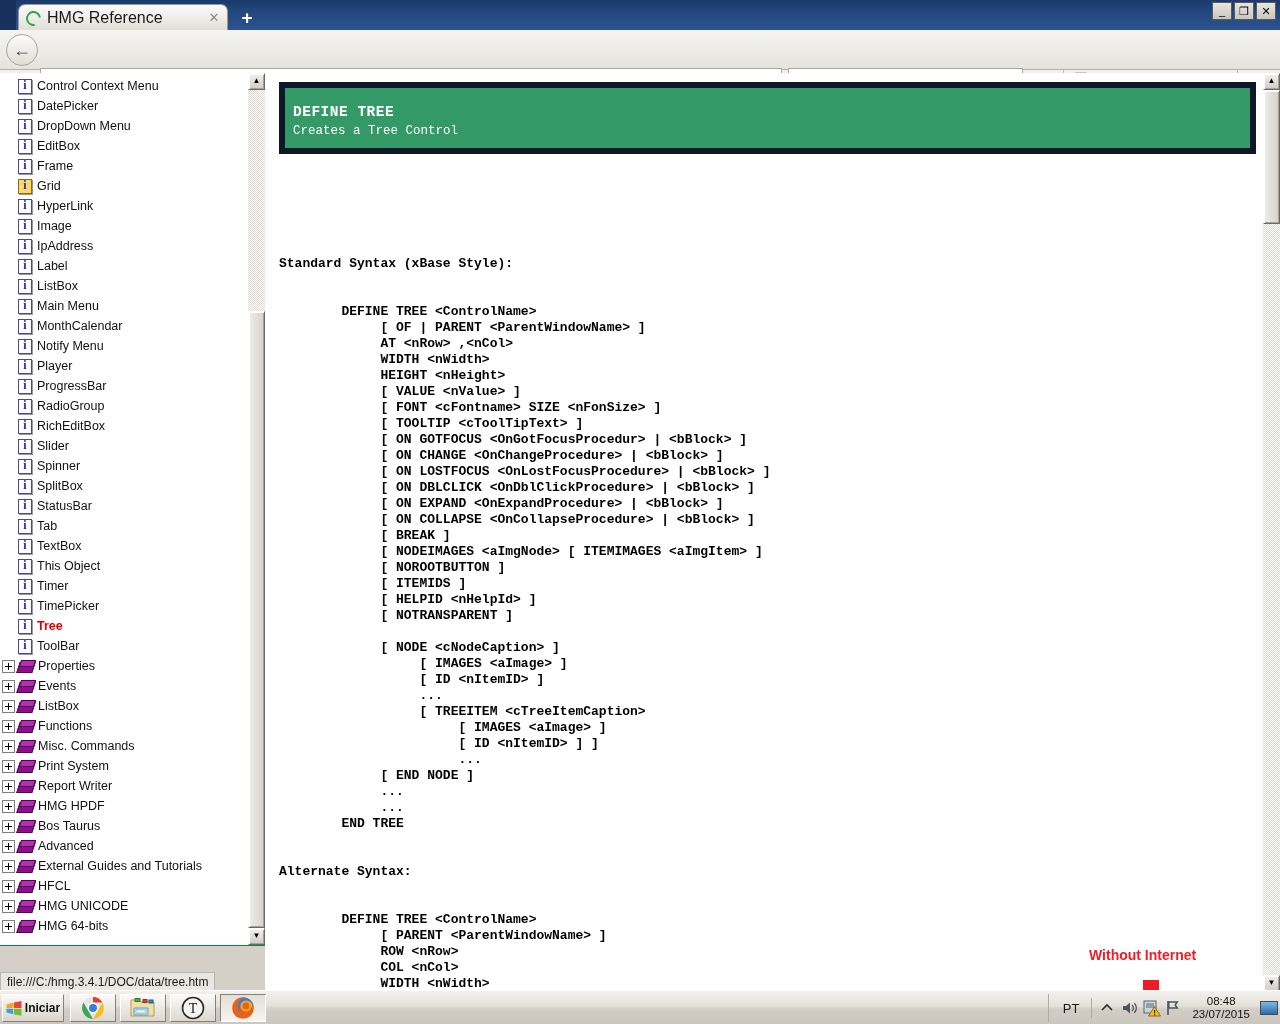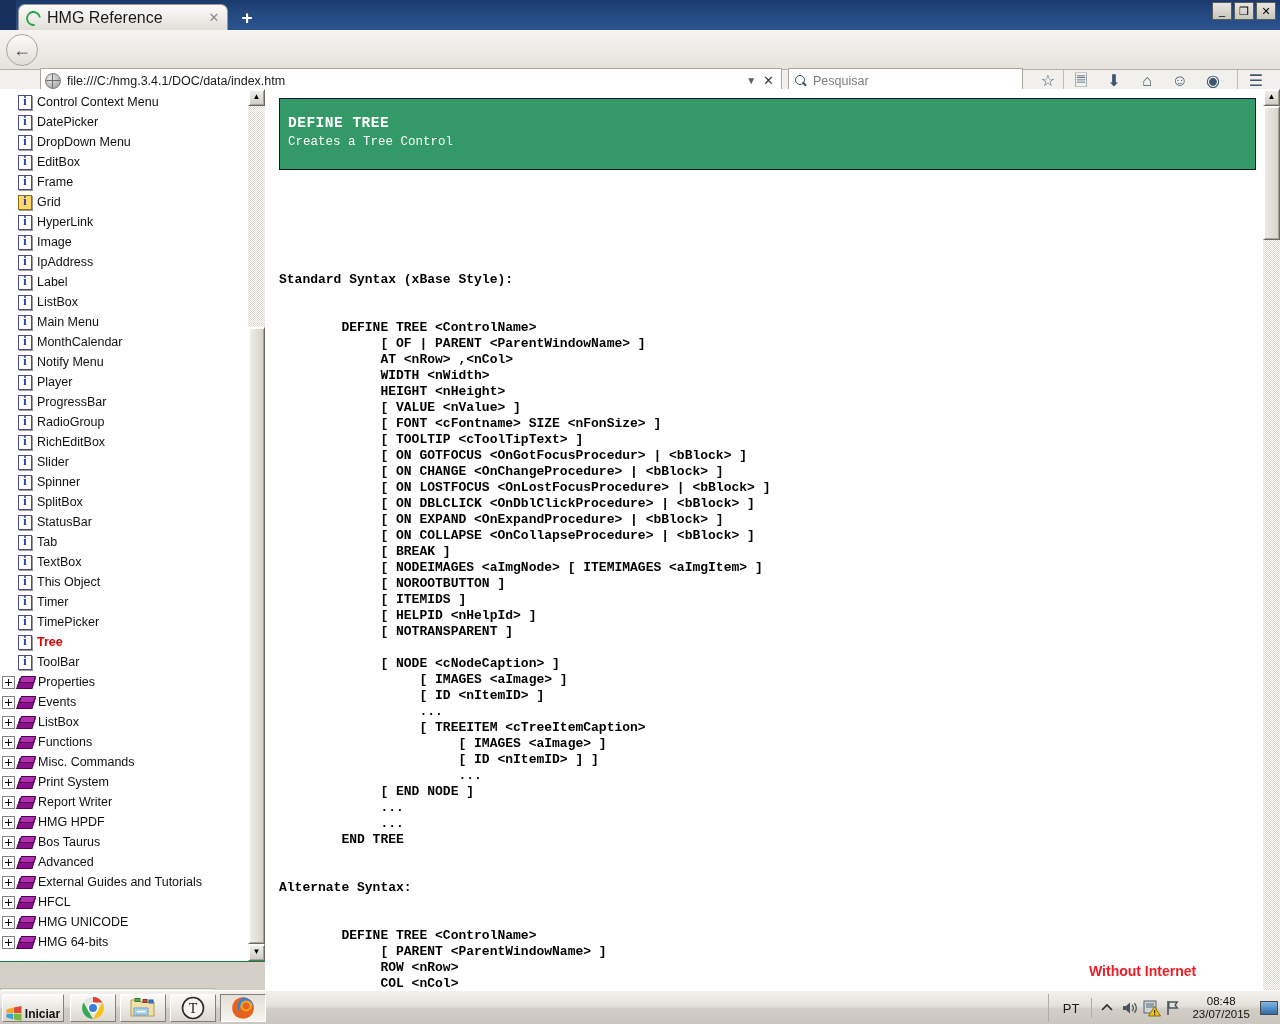--- a/index.html
+++ b/index.html
@@ -120,21 +120,21 @@
 
   .tbicon {
     position: absolute; top: 38px; width: 26px; height: 25px;
     color: #3d566e; font-size: 16px; line-height: 25px; text-align: center;
   }
   #tb-sep { position:absolute; left:1063px; top:40px; width:1px; height:21px; background:#bdbab2; }
   #tb-sep2 { position:absolute; left:1237px; top:40px; width:1px; height:21px; background:#bdbab2; }
 
   
   #page {
-    position: absolute; left: 0; top: 89px; width: 1188px; height: 919px;
+    position: absolute; left: 0; top: 73px; width: 1188px; height: 919px;
     background: #bef264;
   }
 
   
   #sidebar {
     position: absolute; left: 0; top: 0; width: 248px; height: 872px;
     background: #ffffff; overflow: hidden;
     border-right: 1px solid #ffffff;
   }
   #tree { padding: 3px 0 0 2px; }
@@ -235,21 +235,21 @@
     background: #ffffff;
   }
 
   
   #content {
     position: absolute; left: 275px; top: 0; width: 988px; height: 919px;
     background: #ffffff; overflow: hidden;
   }
   #hdrbox {
     position: absolute; left: 4px; top: 9px; width: 977px; height: 72px;
-    background: #339966; border: 1px solid #0f172a;
+    background: #339966; border: 6px solid #0f172a;
     padding: 16px 11px 0 8px;
   }
   #hdr-title {
     font-family: "Liberation Mono", monospace;
     font-size: 14.5px; font-weight: bold; color: #ffffff; letter-spacing: 0.5px;
   }
   #hdr-sub {
     font-family: "Liberation Mono", monospace;
     font-size: 12.5px; color: #ffffff;
     margin-top: 4px;
@@ -288,21 +288,21 @@
   
   #taskbar {
     position: absolute; left: 0; top: 990px; width: 1280px; height: 34px;
     background: linear-gradient(to bottom,#f3f1ed 0%, #e4e1da 45%, #d2cec5 55%, #cbc7be 100%);
     border-top: 1px solid #ffffff;
   }
   #startbtn {
     position: absolute; left: 2px; top: 3px; width: 62px; height: 28px;
     background: linear-gradient(to bottom,#fbfaf8,#d9d5cc);
     border: 1px solid #ffffff; border-right-color:#85817a; border-bottom-color:#85817a;
-    display: flex; align-items: flex-end; justify-content: center; gap: 3px;
+    display: flex; align-items: center; justify-content: center; gap: 3px;
   }
   #start-logo { width: 16px; height: 15px; position: relative; flex:0 0 auto; }
   #start-label { font-size: 12px; font-weight: bold; color: #111; }
   .tbtn {
     position: absolute; top: 3px; width: 46px; height: 28px;
     background: linear-gradient(to bottom,#fbfaf8,#dcd8cf);
     border: 1px solid #ffffff; border-right-color:#85817a; border-bottom-color:#85817a;
     display: flex; align-items: center; justify-content: center;
   }
   .tbtn.active {

